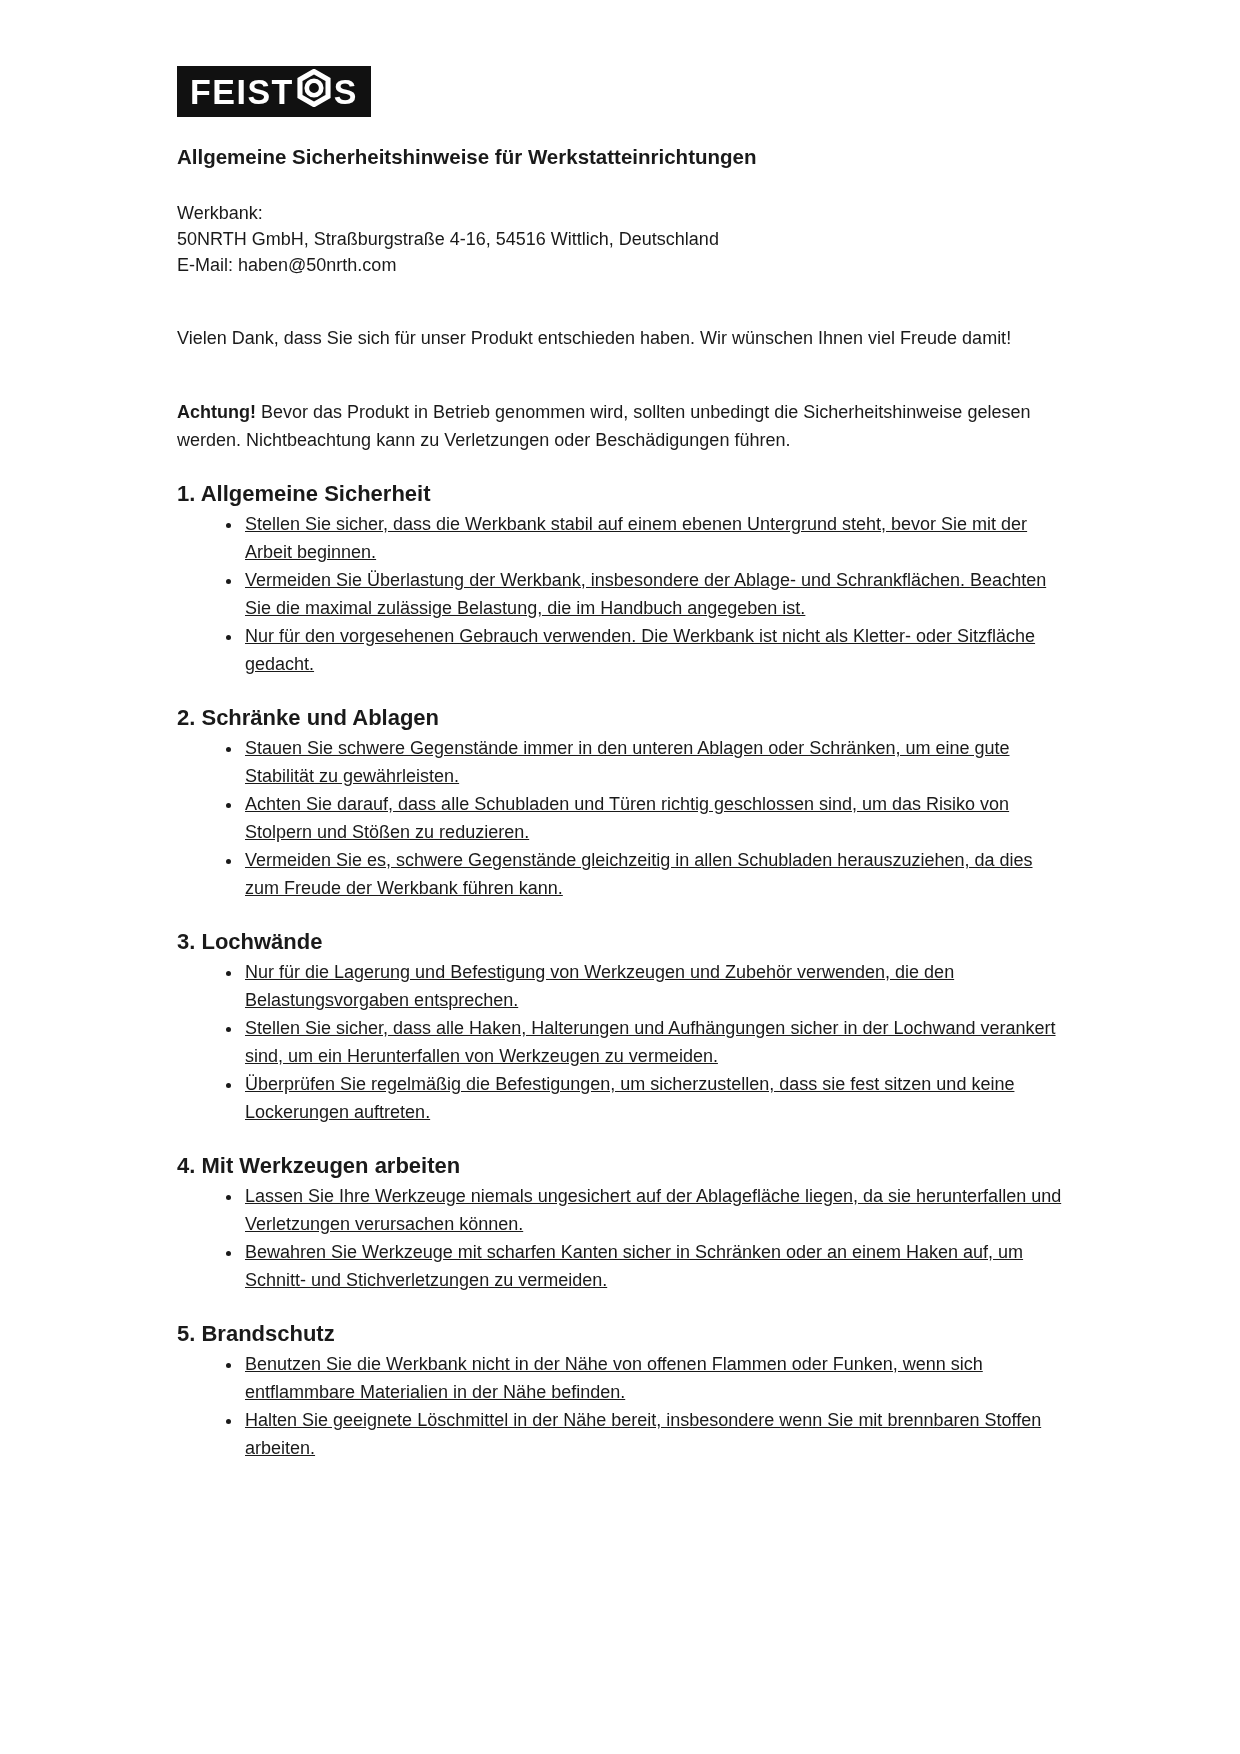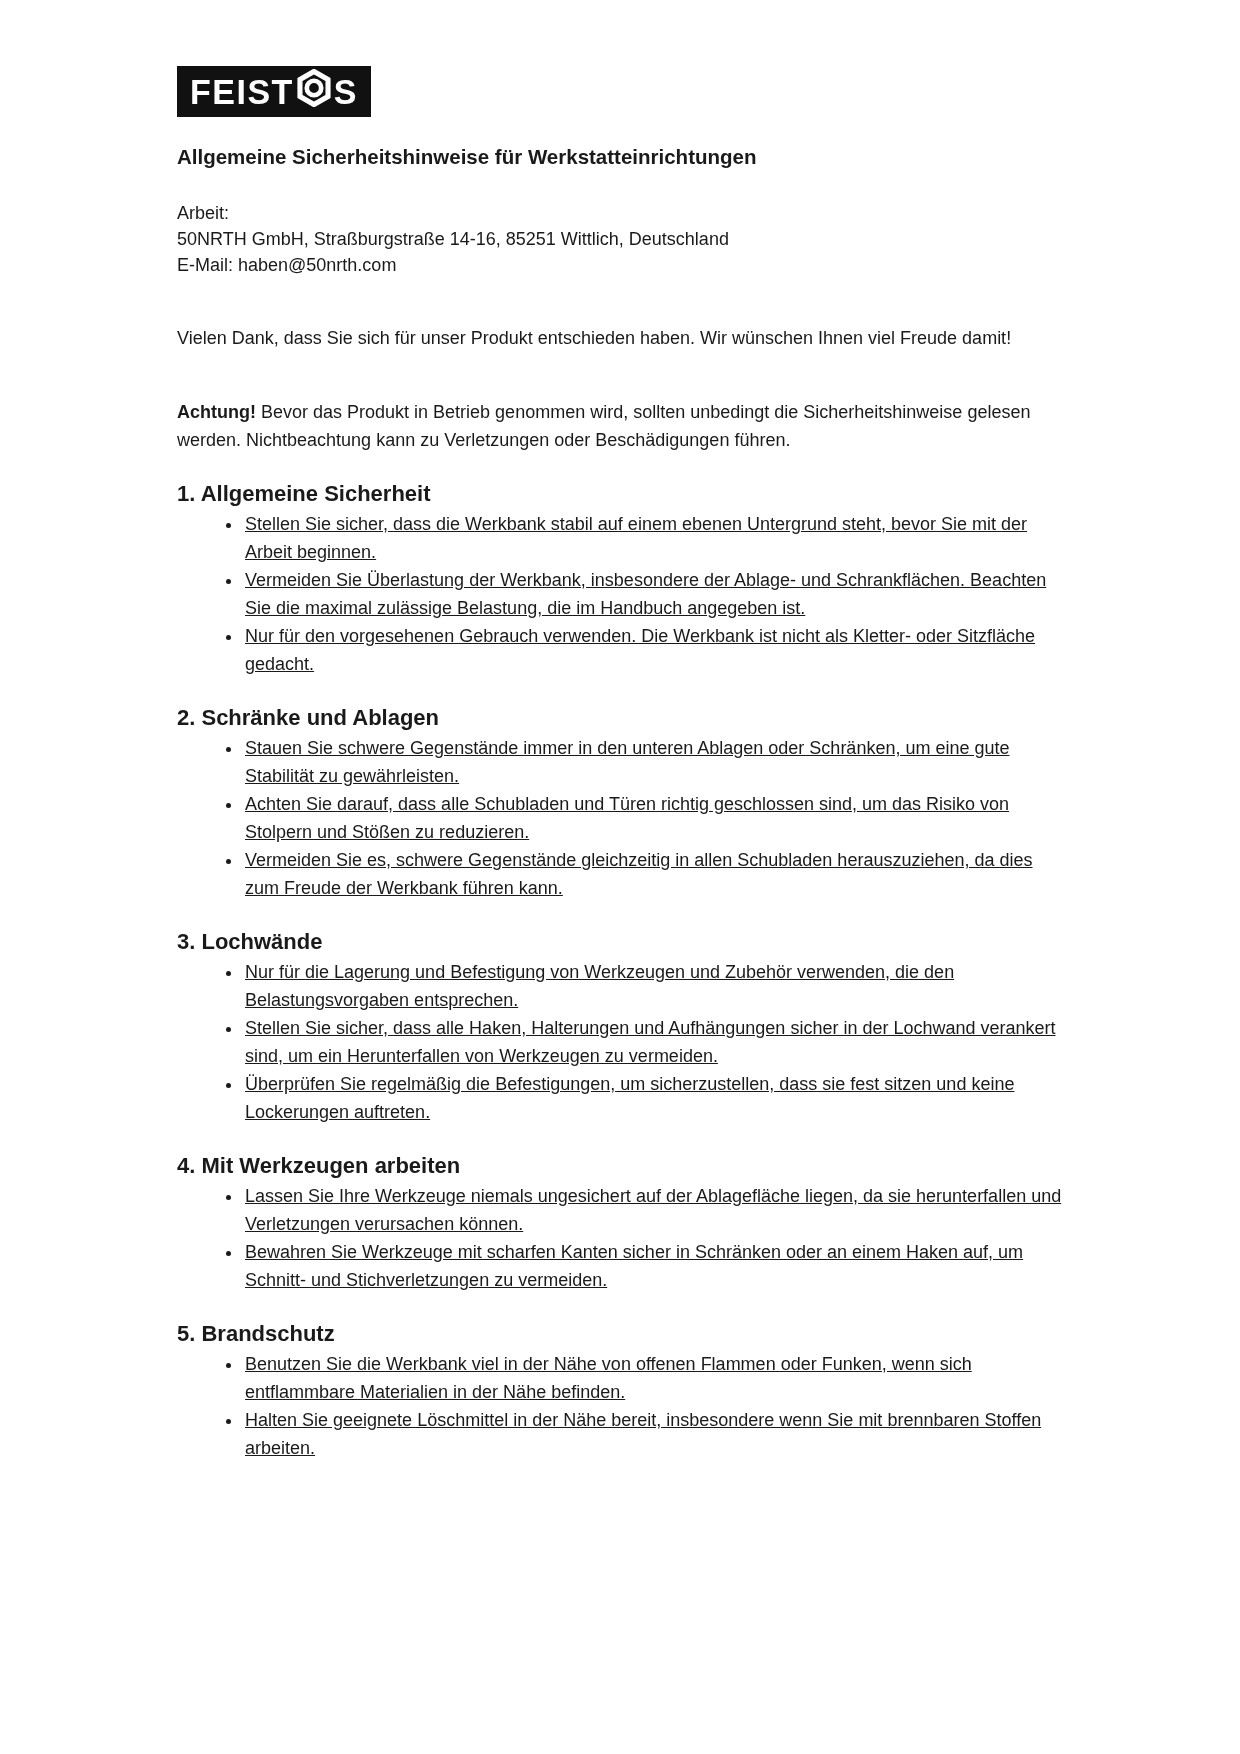--- a/index.html
+++ b/index.html
@@ -90,22 +90,22 @@
         <polygon points="20,2.5 36.5,12 36.5,32 20,41.5 3.5,32 3.5,12" fill="none" stroke="#ffffff" stroke-width="6"></polygon>
         <circle cx="20" cy="22" r="8.5" fill="none" stroke="#ffffff" stroke-width="5.5"></circle>
       </svg>
     </span>
     <span class="logo-text">S</span>
   </div>
 
   <h1 class="doc-title">Allgemeine Sicherheitshinweise für Werkstatteinrichtungen</h1>
 
   <div class="contact">
-    <div>Arbeit:</div>
-    <div>50NRTH GmbH, Straßburgstraße 14-16, 85251 Wittlich, Deutschland</div>
+    <div>Werkbank:</div>
+    <div>50NRTH GmbH, Straßburgstraße 4-16, 54516 Wittlich, Deutschland</div>
     <div>E-Mail: haben@50nrth.com</div>
   </div>
 
   <p class="para">Vielen Dank, dass Sie sich für unser Produkt entschieden haben. Wir wünschen Ihnen viel Freude damit!</p>
 
   <p class="warning-para"><span class="warning-label">Achtung!</span><span> Bevor das Produkt in Betrieb genommen wird, sollten unbedingt die Sicherheitshinweise gelesen werden. Nichtbeachtung kann zu Verletzungen oder Beschädigungen führen.</span></p>
 
   <div>
     <div class="section">
       <div class="section-heading">1. Allgemeine Sicherheit</div>
@@ -138,21 +138,21 @@
       <div class="section-heading">4. Mit Werkzeugen arbeiten</div>
       <ul class="bullets">
           <li>Lassen Sie Ihre Werkzeuge niemals ungesichert auf der Ablagefläche liegen, da sie herunterfallen und Verletzungen verursachen können.</li>
           <li>Bewahren Sie Werkzeuge mit scharfen Kanten sicher in Schränken oder an einem Haken auf, um Schnitt- und Stichverletzungen zu vermeiden.</li>
         </ul>
     </div>
 
     <div class="section">
       <div class="section-heading">5. Brandschutz</div>
       <ul class="bullets">
-          <li>Benutzen Sie die Werkbank viel in der Nähe von offenen Flammen oder Funken, wenn sich entflammbare Materialien in der Nähe befinden.</li>
+          <li>Benutzen Sie die Werkbank nicht in der Nähe von offenen Flammen oder Funken, wenn sich entflammbare Materialien in der Nähe befinden.</li>
           <li>Halten Sie geeignete Löschmittel in der Nähe bereit, insbesondere wenn Sie mit brennbaren Stoffen arbeiten.</li>
         </ul>
     </div>
   </div>
 
   
 
 </div>
 
 </body></html>

